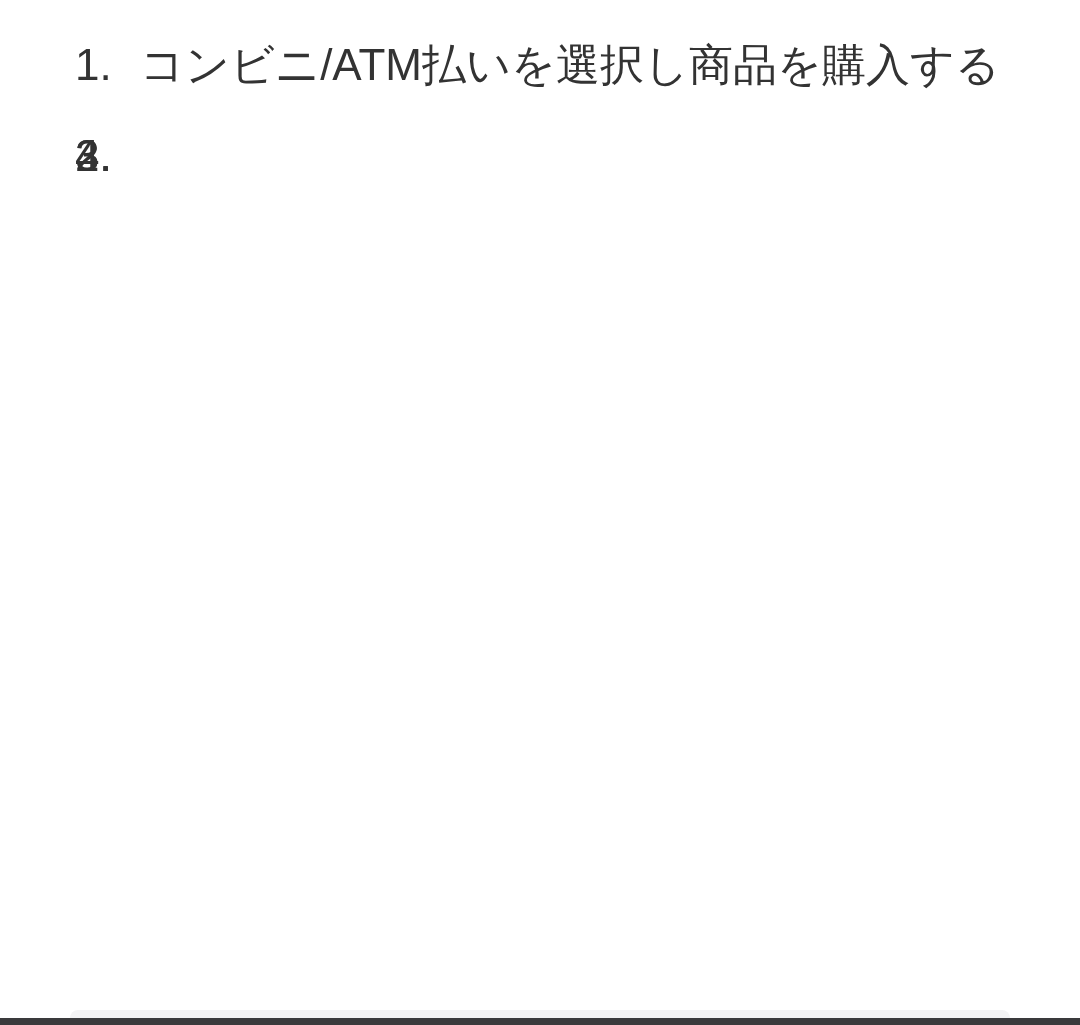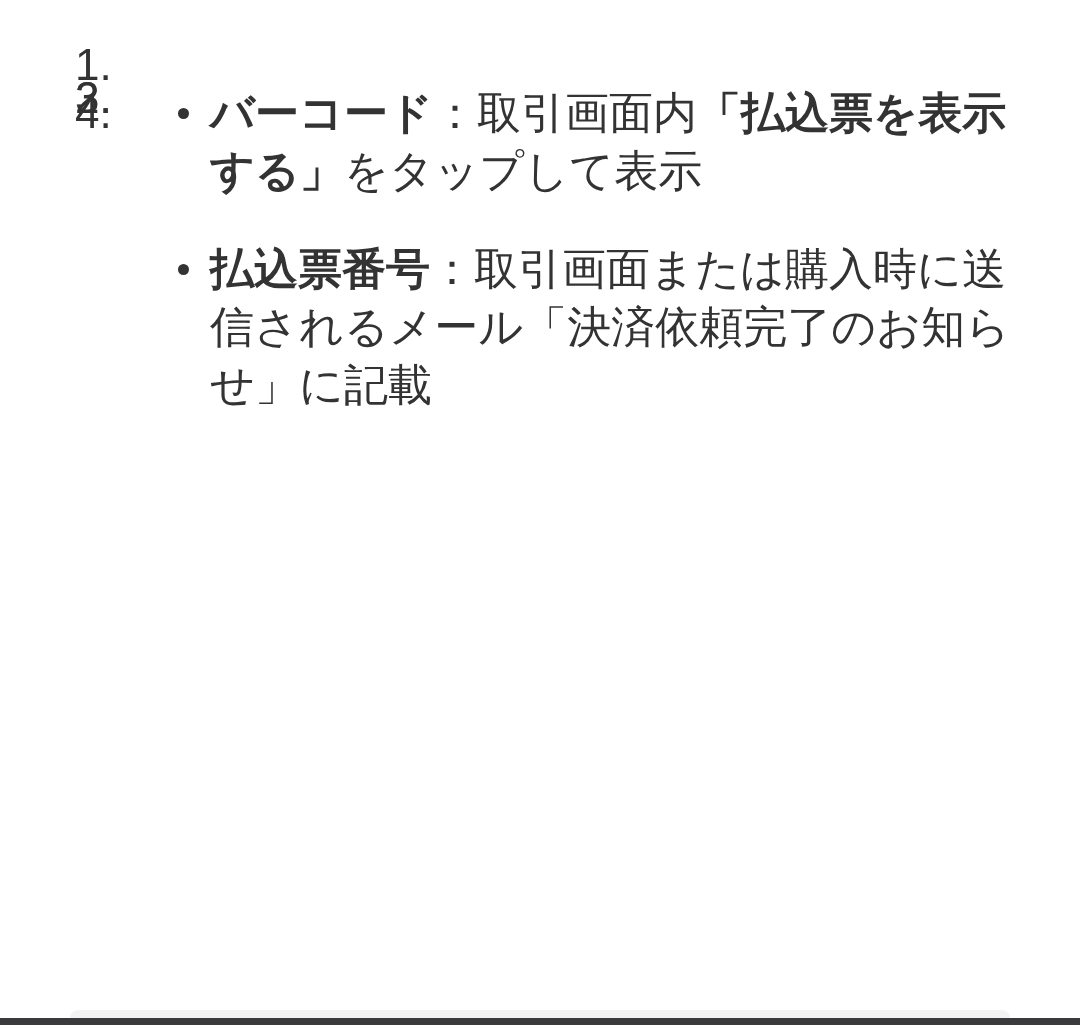--- a/index.html
+++ b/index.html
@@ -91,36 +91,27 @@
     background: #3a3a3c;
   }
 </style>
 </head>
 <body>
 
 <div class="page">
   <ol class="steps">
       <li class="step">
         <span class="step-marker">1.</span>
+        <div class="step-content"><span class="">コンビニ/ATM払いを選択し商品を購入する</span></div>
       </li>
       <li class="step">
         <span class="step-marker">2.</span>
       </li>
       <li class="step">
         <span class="step-marker">3.</span>
       </li>
       <li class="step">
         <span class="step-marker">4.</span>
-        <ul class="sub-list">
-          <li class="sub-item">
-            <span class="bullet-dot"></span>
-            <div class="step-content"><span class="b">バーコード</span><span class="">：取引画面内</span><span class="b">「払込票を表示する」</span><span class="">をタップして表示</span></div>
-          </li>
-          <li class="sub-item">
-            <span class="bullet-dot"></span>
-            <div class="step-content"><span class="b">払込票番号</span><span class="">：取引画面または購入時に送信されるメール「決済依頼完了のお知らせ」に記載</span></div>
-          </li>
-        </ul>
       </li>
     </ol>
   <div class="footer-card"></div>
   <div class="footer-bar"></div>
 </div>
 
 </body></html>

